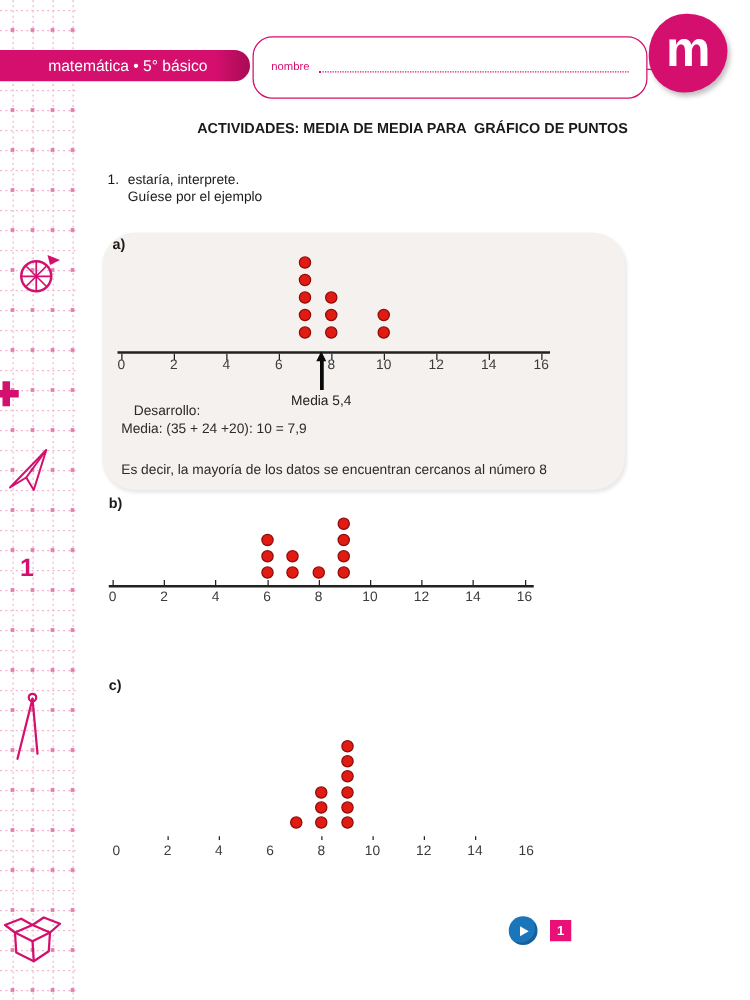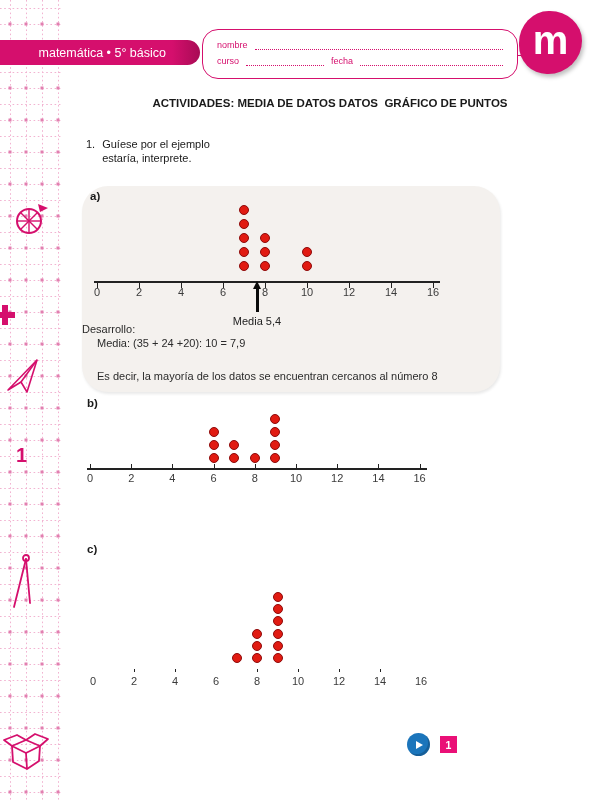--- a/index.html
+++ b/index.html
@@ -271,39 +271,33 @@
   <div class="header-bar">
     <span>matemática • 5° básico</span>
   </div>
   <div class="connector"></div>
 
   <div class="form-box">
     <div class="form-row">
       <span class="form-label">nombre</span>
       <span class="dotline grow"></span>
     </div>
-    <div class="form-row">
-      <span class="form-label">curso</span>
-      <span class="dotline w78"></span>
-      <span class="form-label">fecha</span>
-      <span class="dotline grow"></span>
-    </div>
   </div>
 
   <div class="m-logo">
     <span>m</span>
   </div>
 
-  <div class="page-title">ACTIVIDADES: MEDIA DE DATOS DATOS  GRÁFICO DE PUNTOS</div>
+  <div class="page-title">ACTIVIDADES: MEDIA DE MEDIA PARA  GRÁFICO DE PUNTOS</div>
 
   <div class="exercise">
     <span class="num">1.</span>
     <div>
+      <div>estaría, interprete.</div>
       <div>Guíese por el ejemplo</div>
-      <div>estaría, interprete.</div>
     </div>
   </div>
 
   <div class="example-box"></div>
   <div class="section-label" style="left:90px;top:190px">a)</div>
 
   <div class="plot" style="left:90px;top:205px;width:362px;height:125px">
       <div class="axis-line" style="left: 4px; top: 76px; width: 346px;"></div>
       <div class="tick" style="left: 7px; top: 77.5px; height: 5px;"></div>
       <div class="tick" style="left: 49px; top: 77.5px; height: 5px;"></div>
@@ -331,21 +325,21 @@
       <div class="dot" style="left: 170px; top: 56px; width: 10px; height: 10px;"></div>
       <div class="dot" style="left: 170px; top: 42px; width: 10px; height: 10px;"></div>
       <div class="dot" style="left: 170px; top: 28px; width: 10px; height: 10px;"></div>
       <div class="dot" style="left: 212px; top: 56px; width: 10px; height: 10px;"></div>
       <div class="dot" style="left: 212px; top: 42px; width: 10px; height: 10px;"></div>
       <div class="mean-arrow" style="left: 166px; top: 83px; height: 24px;"></div>
       <div class="mean-arrow-head" style="left: 162.5px; top: 76px;"></div>
       <div class="mean-label" style="left: 132px; top: 110px;">Media 5,4</div>
     </div>
 
-  <div class="ex-text" style="left:82px;top:323px">Desarrollo:</div>
+  <div class="ex-text" style="left:107px;top:323px">Desarrollo:</div>
   <div class="ex-text" style="left:97px;top:337px">Media: (35 + 24 +20): 10 = 7,9</div>
   <div class="ex-text" style="left:97px;top:370px">Es decir, la mayoría de los datos se encuentran cercanos al número 8</div>
 
   <div class="section-label" style="left:87px;top:397px">b)</div>
   <div class="plot" style="left:85px;top:410px;width:350px;height:80px">
       <div class="axis-line" style="left: 2px; top: 58px; width: 339.6px;"></div>
       <div class="tick" style="left: 5px; top: 54px; height: 4px;"></div>
       <div class="tick" style="left: 46.2px; top: 54px; height: 4px;"></div>
       <div class="tick" style="left: 87.4px; top: 54px; height: 4px;"></div>
       <div class="tick" style="left: 128.6px; top: 54px; height: 4px;"></div>

